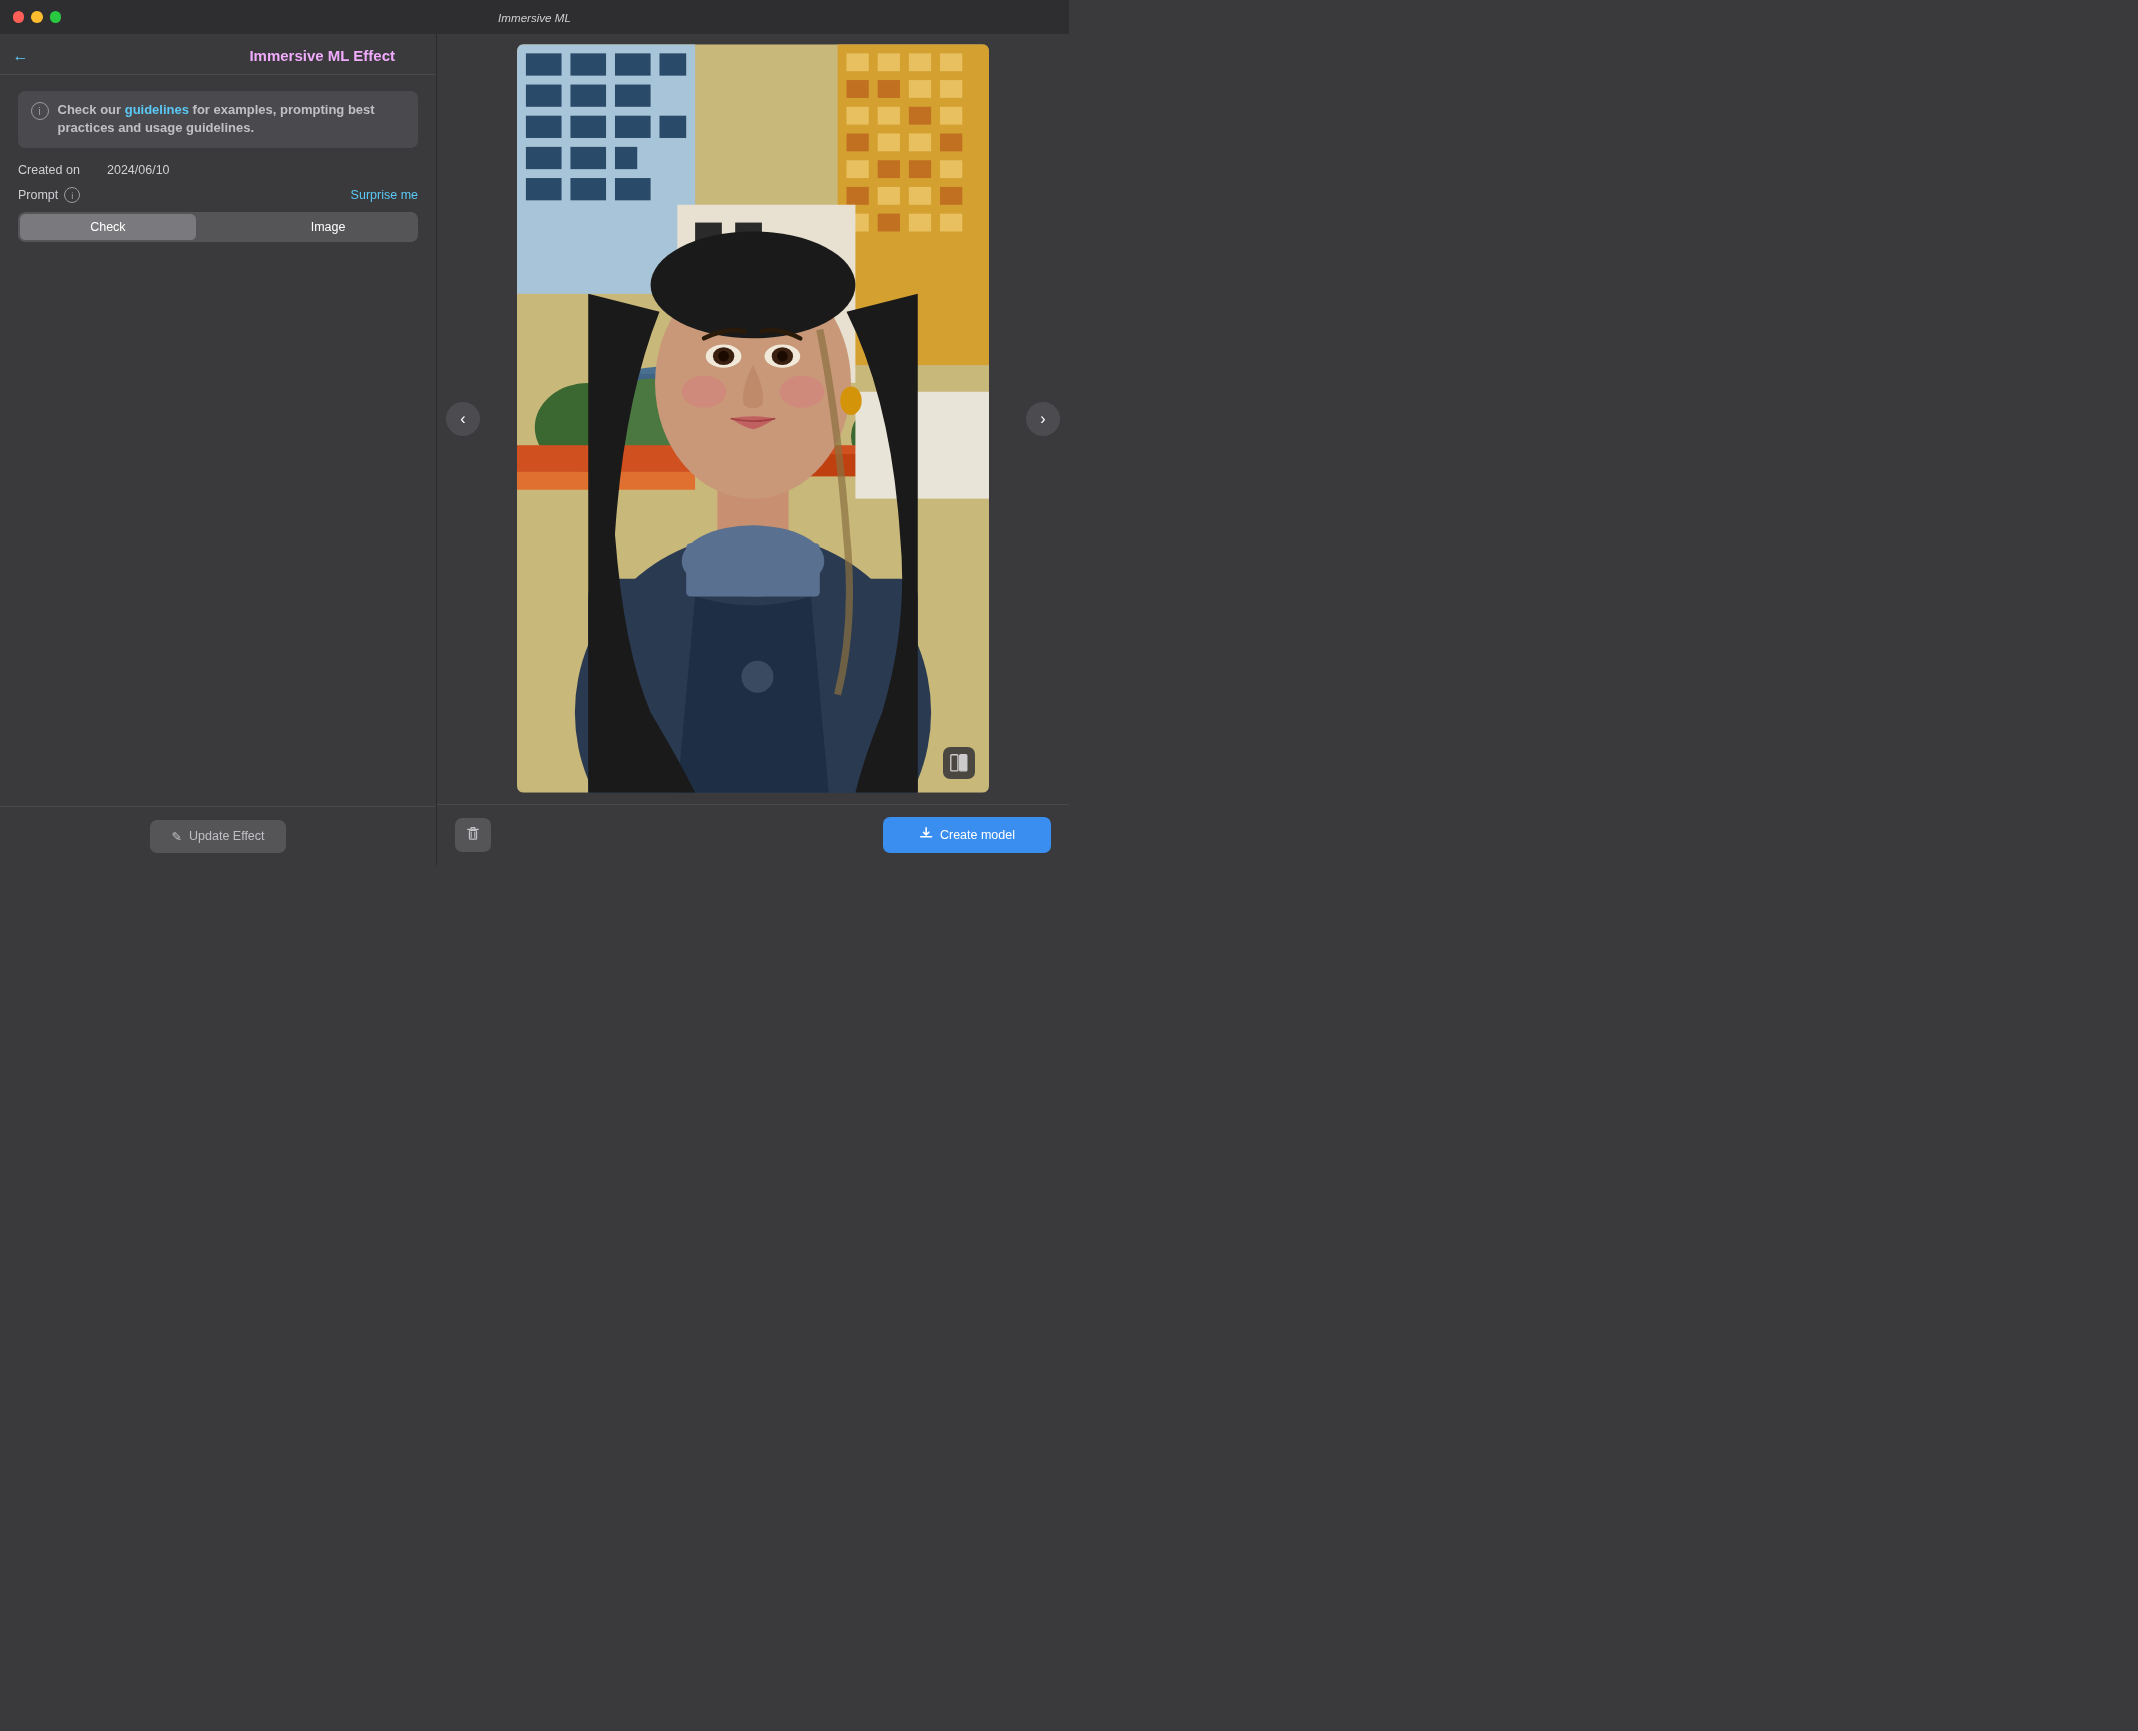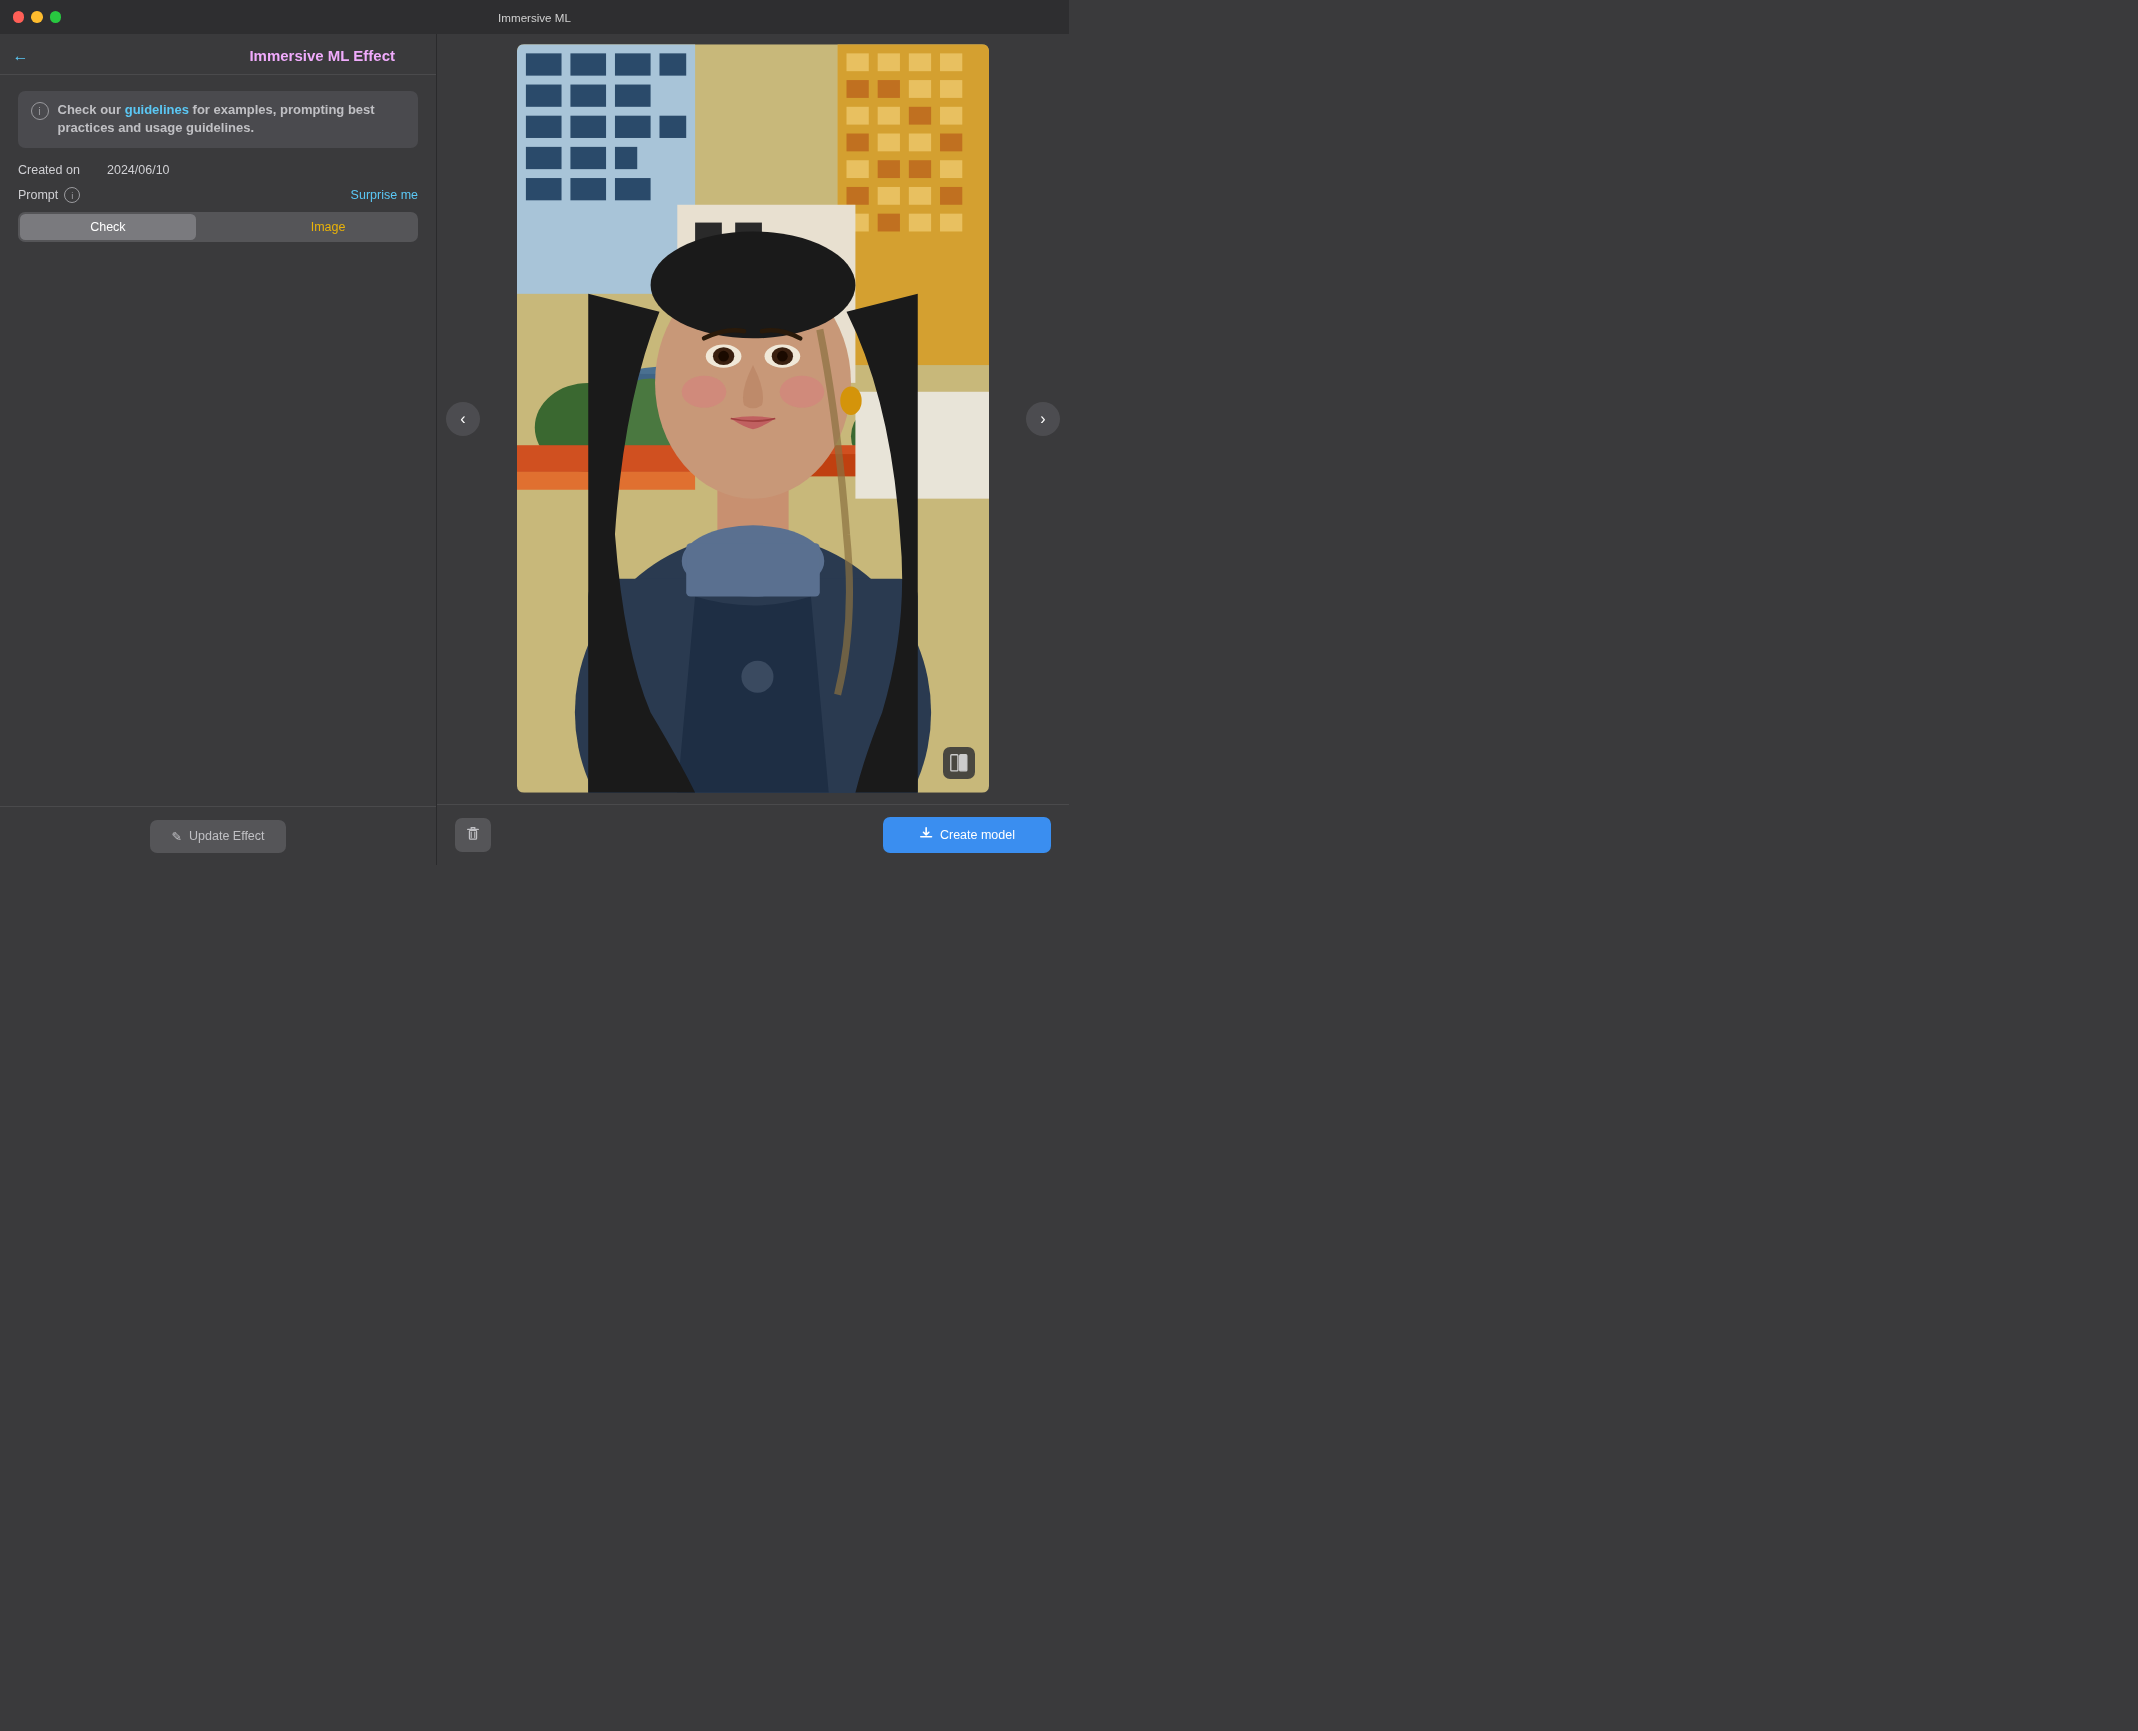--- a/index.html
+++ b/index.html
@@ -16,20 +16,21 @@
 
     
     .titlebar {
       background: #2e2e30;
       height: 34px;
       display: flex;
       align-items: center;
       justify-content: center;
       position: relative;
       flex-shrink: 0;
+      font-style: italic;
     }
     .titlebar-title {
       color: #d0d0d0;
       font-size: 11.6px;
       font-weight: 500;
     }
     .window-controls {
       position: absolute;
       left: 12.5px;
       display: flex;
@@ -196,21 +197,21 @@
       cursor: pointer;
       border: none;
     }
     .toggle-tab.active {
       background: #7a7a7e;
       color: #ffffff;
       font-weight: 500;
     }
     .toggle-tab.inactive {
       background: transparent;
-      color: #eab308;
+      color: #ffffff;
       padding-left: 44px;
     }
 
     
     .prompt-textarea {
       width: 100%;
       background: #2e2e30;
       border: 0.9px solid #4a4a4e;
       border-radius: 7.1px;
       padding: 10.7px;

